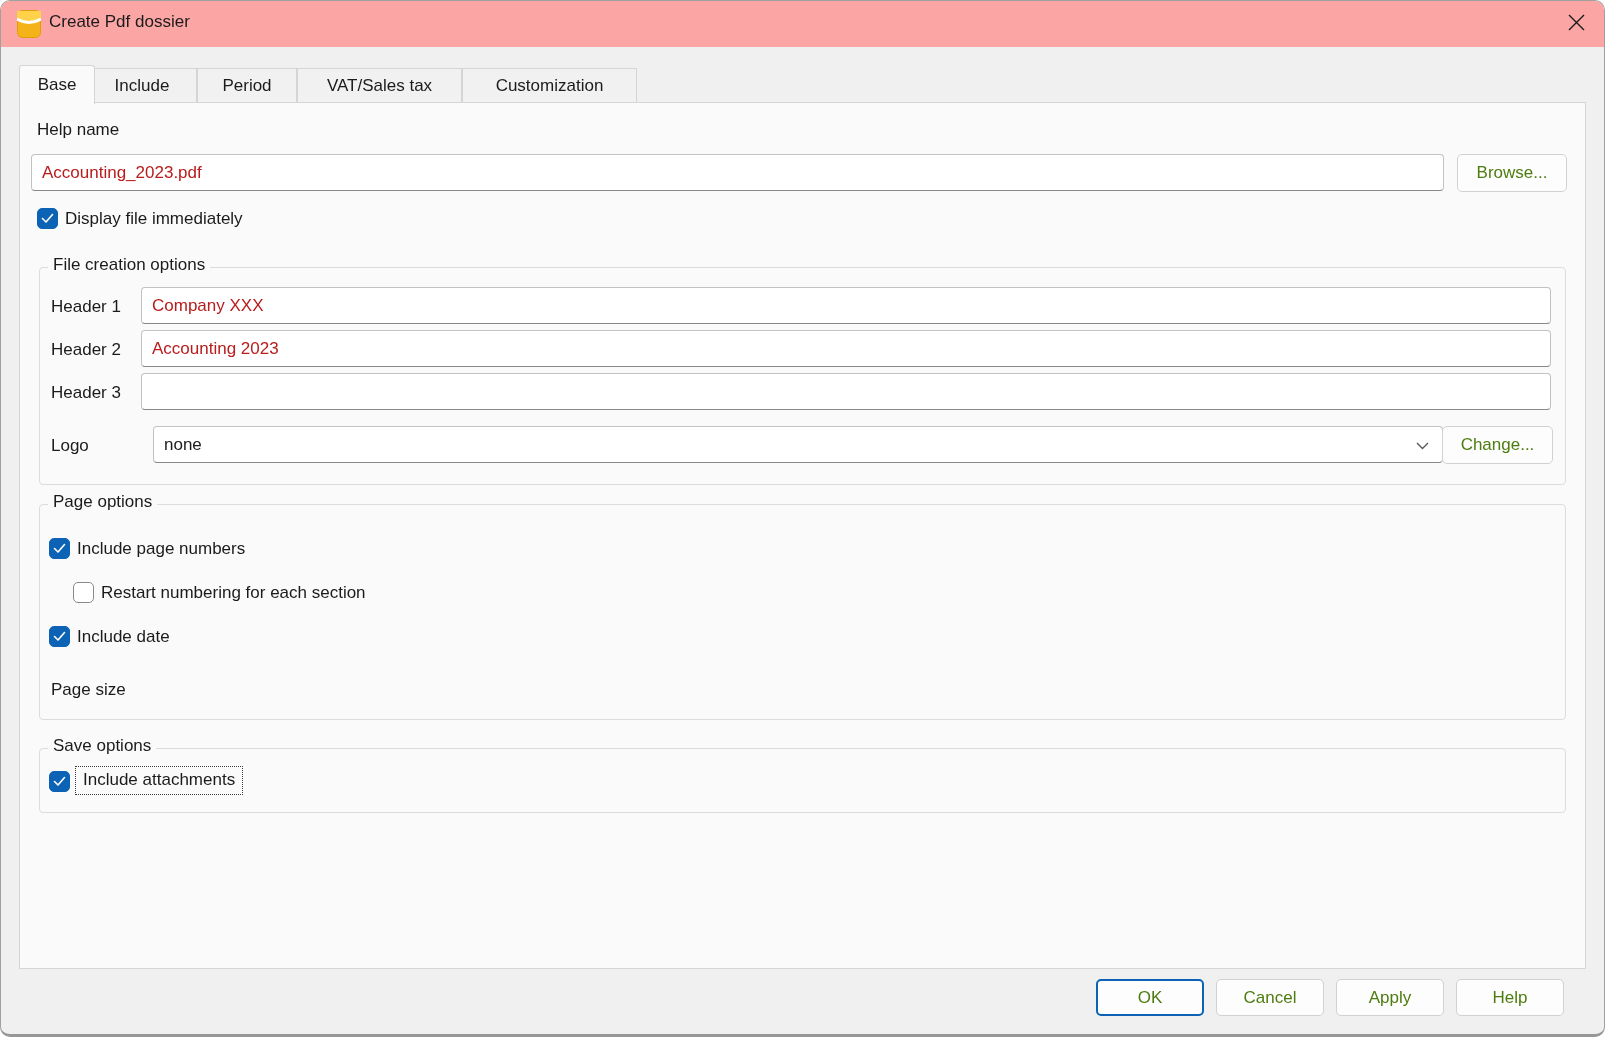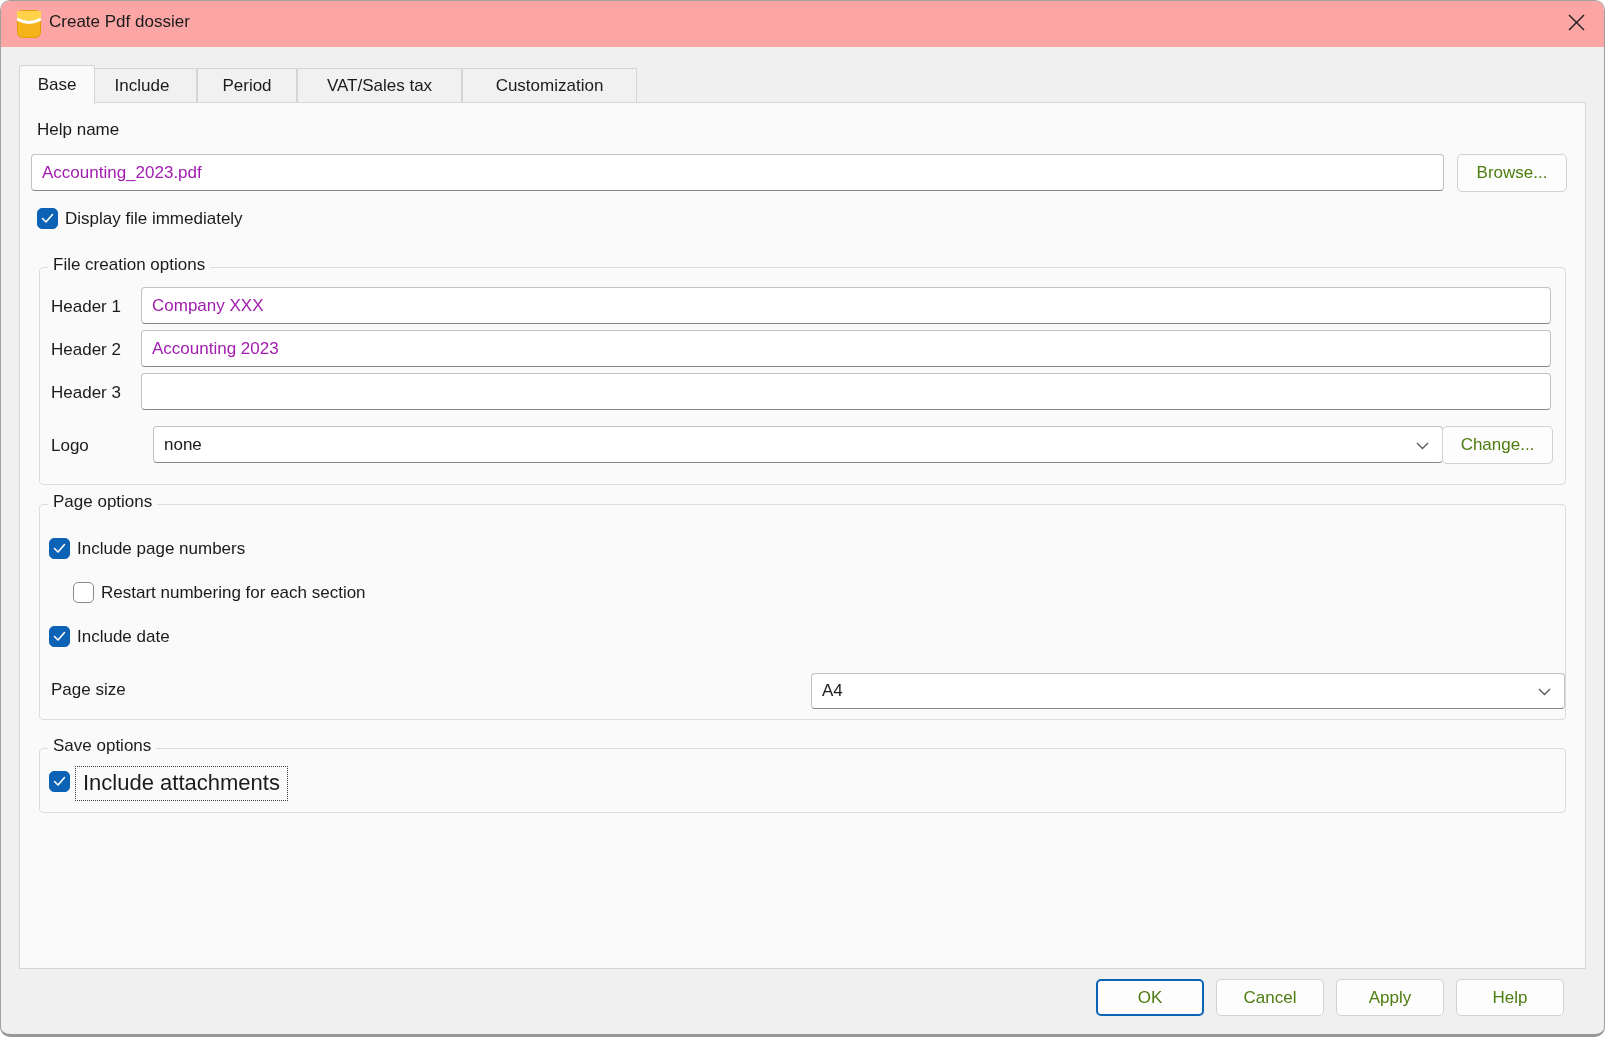--- a/index.html
+++ b/index.html
@@ -33,21 +33,21 @@
   }
   .tab-panel{
     position:absolute;left:18px;top:101px;width:1567px;height:867px;
     box-sizing:border-box;background:#fafafa;border:1px solid #d5d5d5;z-index:2;
   }
   .lbl{position:absolute;font-size:17px;line-height:23px;white-space:nowrap;z-index:4}
   .tb{
     position:absolute;box-sizing:border-box;height:37px;z-index:4;
     background:#fff;border:1px solid #c2c2c2;border-bottom-color:#888;
     border-radius:4px;padding:0 10px;margin:0;
-    font-family:"Liberation Sans",sans-serif;font-size:17px;color:#a21caf;outline:none;
+    font-family:"Liberation Sans",sans-serif;font-size:17px;color:#b91c1c;outline:none;
   }
   .combo{
     position:absolute;box-sizing:border-box;height:37px;z-index:4;
     background:#fff;border:1px solid #c2c2c2;border-bottom-color:#888;
     border-radius:4px;display:flex;align-items:center;justify-content:space-between;
     padding:0 13px 0 10px;font-size:17px;margin-left:12px;
   }
   .btn{
     position:absolute;box-sizing:border-box;z-index:4;
     background:#fdfdfd;border:1px solid #d1d1d1;border-radius:5px;
@@ -66,21 +66,21 @@
   .checkbox{
     position:absolute;width:21px;height:21px;box-sizing:border-box;z-index:4;
     background:#fff;border:1px solid #8a8a8a;border-radius:5px;
     display:flex;align-items:center;justify-content:center;
   }
   .checkbox svg{display:none}
   .checkbox.checked{background:var(--accent,#0c63b6);border-color:var(--accent,#0c63b6)}
   .checkbox.checked svg{display:block}
   .focusrect{
     position:absolute;z-index:4;border:1px dotted #3c3c3c;
-    padding:3px 7px 4px 7px;font-size:22px;white-space:nowrap;
+    padding:3px 7px 4px 7px;font-size:17px;white-space:nowrap;
   }
   .chev{flex:0 0 auto;margin-left:8px}
 </style>
 </head>
 <body>
 
 <div class="window">
 
   <div class="titlebar">
     <span class="app-icon">
@@ -177,28 +177,20 @@
   <div class="checkbox checked" style="left:48px;top:625px">
     <span>
       <svg width="13" height="11" viewBox="0 0 13 11">
         <polyline points="1.5,5.5 5,9 11.5,1.5" fill="none" stroke="#fff" stroke-width="1.6" stroke-linecap="round" stroke-linejoin="round"></polyline>
       </svg>
     </span>
   </div>
   <span class="lbl" style="left:76px;top:624px">Include date</span>
 
   <span class="lbl" style="left:50px;top:677px">Page size</span>
-  <div class="combo" style="left:798px;top:672px;width:754px;height:36px">
-    <span>A4</span>
-    <span class="chev">
-      <svg width="13" height="8" viewBox="0 0 13 8">
-        <polyline points="1,1 6.5,6.5 12,1" fill="none" stroke="#5a5a5a" stroke-width="1.4"></polyline>
-      </svg>
-    </span>
-  </div>
 
   <div class="group" style="left:38px;top:747px;width:1527px;height:65px">
     <span class="legend">Save options</span>
   </div>
   <div class="checkbox checked" style="left:48px;top:770px">
     <span>
       <svg width="13" height="11" viewBox="0 0 13 11">
         <polyline points="1.5,5.5 5,9 11.5,1.5" fill="none" stroke="#fff" stroke-width="1.6" stroke-linecap="round" stroke-linejoin="round"></polyline>
       </svg>
     </span>

